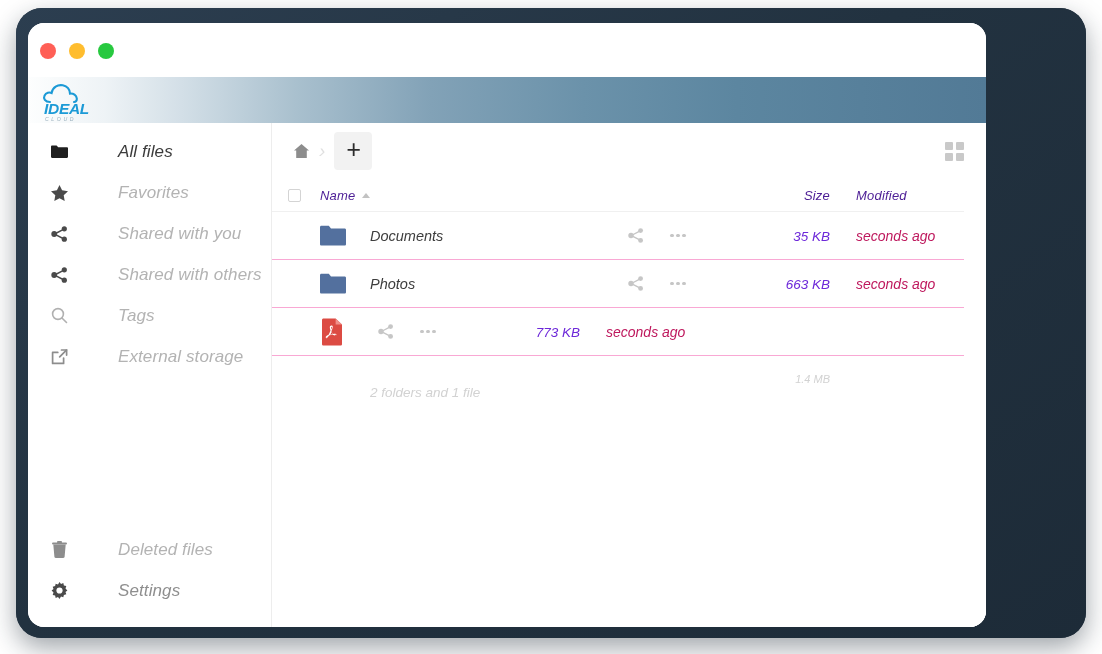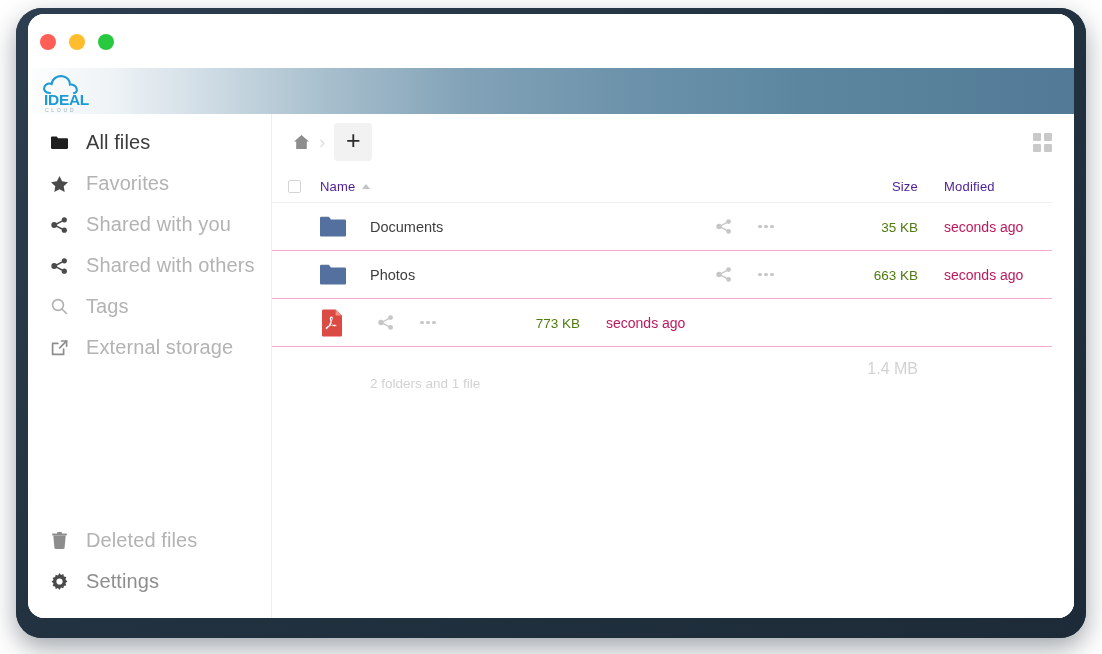--- a/index.html
+++ b/index.html
@@ -37,26 +37,27 @@
     width: 1070px;
     height: 630px;
     border-radius: 26px;
     background: linear-gradient(145deg, #2c3e50 0%, #223240 45%, #1d2b38 100%);
   }
 
   
   .window {
     position: absolute;
     left: 28px;
-    top: 14px;
-    width: 1046px;
+    top: 23px;
+    width: 958px;
     height: 604px;
     background: #ffffff;
     border-radius: 16px;
     overflow: hidden;
+    font-style: italic;
   }
 
   
   .titlebar {
     position: relative;
     height: 54px;
     background: #ffffff;
   }
   .lights { position: absolute; left: 12px; top: 20px; display: flex; gap: 13px; }
   .light { width: 16px; height: 16px; border-radius: 50%; }
@@ -115,24 +116,25 @@
     width: 22px;
     flex: 0 0 22px;
     display: flex;
     align-items: center;
     justify-content: center;
     margin-right: 16px;
     color: #4a4a4a;
   }
   .nav-icon.dim { color: #9b9b9b; }
   .nav-label {
-    font-size: 20px;
+    font-size: 17px;
     color: #b3b3b3;
     letter-spacing: .1px;
     white-space: nowrap;
+    margin-left: 32px;
   }
   .nav-label.active { color: #3b3b3b; }
   .nav-label.semi   { color: #8e8e8e; }
 
   
   .content {
     flex: 1;
     position: relative;
     background: #ffffff;
     min-width: 0;
@@ -251,33 +253,33 @@
   }
 
   .fname {
     font-size: 14.5px;
     color: #3d3d3d;
     white-space: nowrap;
   }
   .fext { color: #c4c4c4; }
   .fsize {
     font-size: 13.5px;
-    color: #4d7c0f;
+    color: #6d28d9;
   }
   .fmod {
     font-size: 14px;
     color: #be185d;
   }
   .summary-text {
     font-size: 13.5px;
     color: #d2d2d2;
     margin-top: 28px;
   }
   .summary-size {
-    font-size: 16px;
+    font-size: 11px;
     color: #d2d2d2;
     text-align: right;
   }
 
   .icon-share, .icon-more { cursor: pointer; display: flex; align-items: center; }
   .dots { display: flex; gap: 2.5px; }
   .dots i {
     width: 3.5px; height: 3.5px;
     border-radius: 50%;
     background: #c6c6c6;

